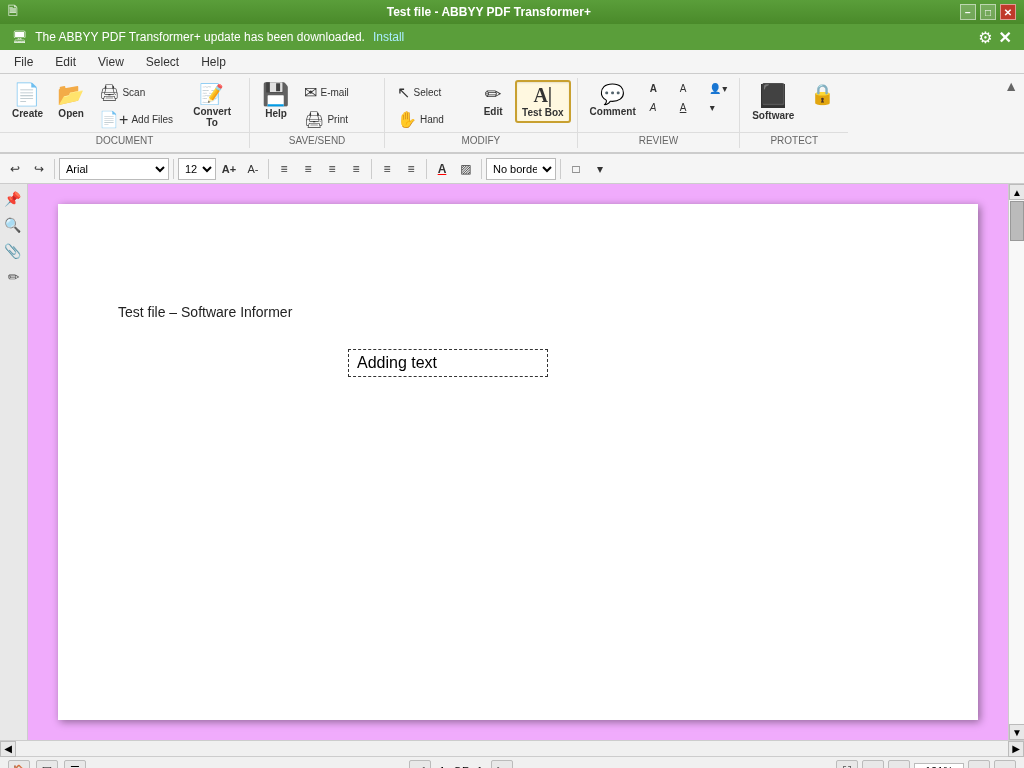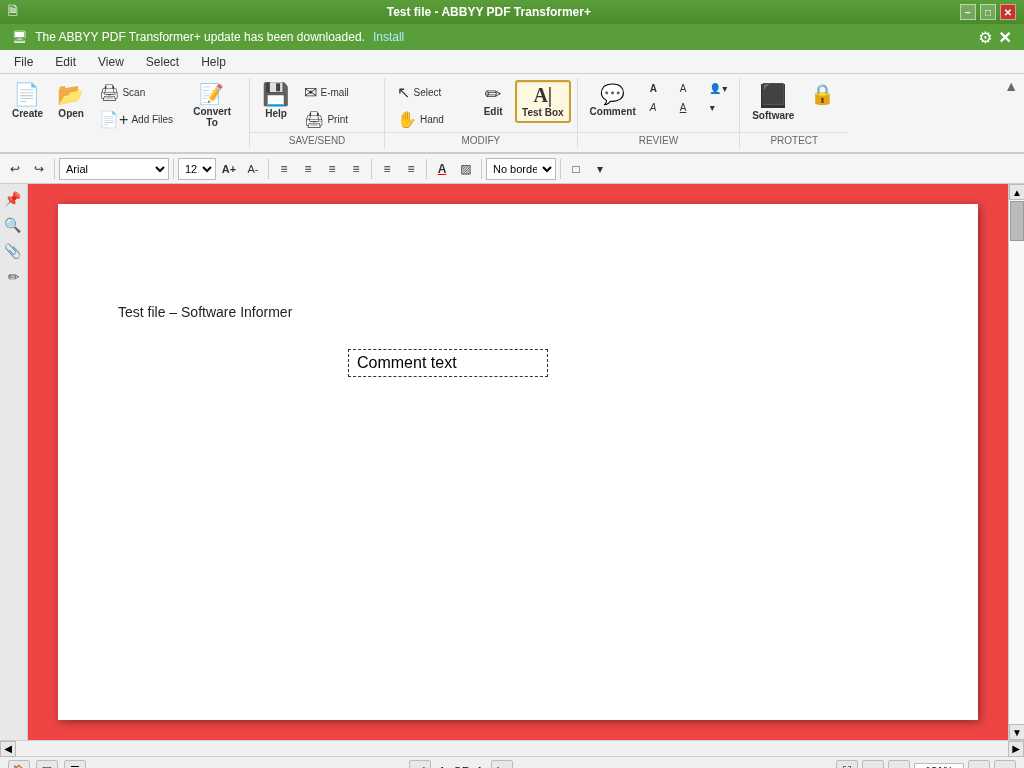--- a/index.html
+++ b/index.html
@@ -195,21 +195,21 @@
       cursor: pointer;
       border: 1px solid transparent;
       border-radius: 2px;
       font-size: 14px;
       color: #555;
     }
 
     
     #doc-area {
       flex: 1;
-      background: #ef4444;
+      background: #f0abfc;
       overflow: auto;
       display: flex;
       justify-content: center;
       padding: 20px;
       position: relative;
     }
     #page {
       background: white;
       width: 920px;
       min-height: 500px;
@@ -369,20 +369,21 @@
         <div class="ribbon-btn-sm">
           <span class="icon-sm">📄+</span>
           <span>Add Files</span>
         </div>
       </div>
       <div class="ribbon-btn" style="min-width:55px;">
         <span class="icon" style="font-size:20px;">📝</span>
         <span class="label">Convert To</span>
       </div>
     </div>
+    <span class="ribbon-group-label">DOCUMENT</span>
   </div>
 
   <div class="ribbon-group">
     <div class="ribbon-buttons">
       <div class="ribbon-btn">
         <span class="icon">💾</span>
         <span class="label">Help</span>
       </div>
       <div class="ribbon-stack">
         <div class="ribbon-btn-sm">
@@ -501,21 +502,21 @@
     <div class="side-btn">🔍</div>
     <div class="side-btn">📎</div>
     <div class="side-btn">✏</div>
   </div>
 
   <div id="doc-area">
     <div id="page">
       <div id="doc-text">Test file – Software Informer</div>
       <div id="text-box-container">
         <div id="text-box" contenteditable="false" style="">
-          <span>Comment text</span>
+          <span>Adding text</span>
         </div>
       </div>
     </div>
   </div>
 
   <div id="right-scroll">
     <div class="scroll-arrow">▲</div>
     <div class="scroll-track">
       <div class="scroll-thumb"></div>
     </div>

